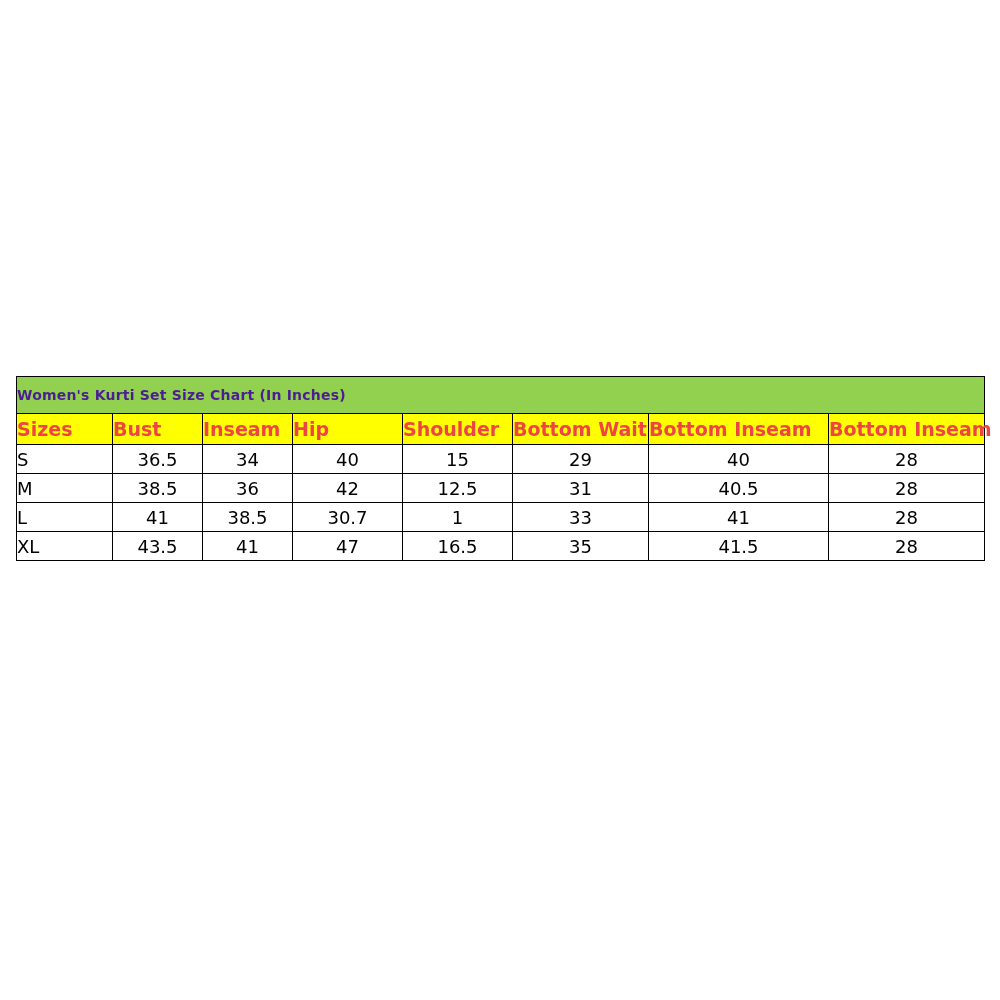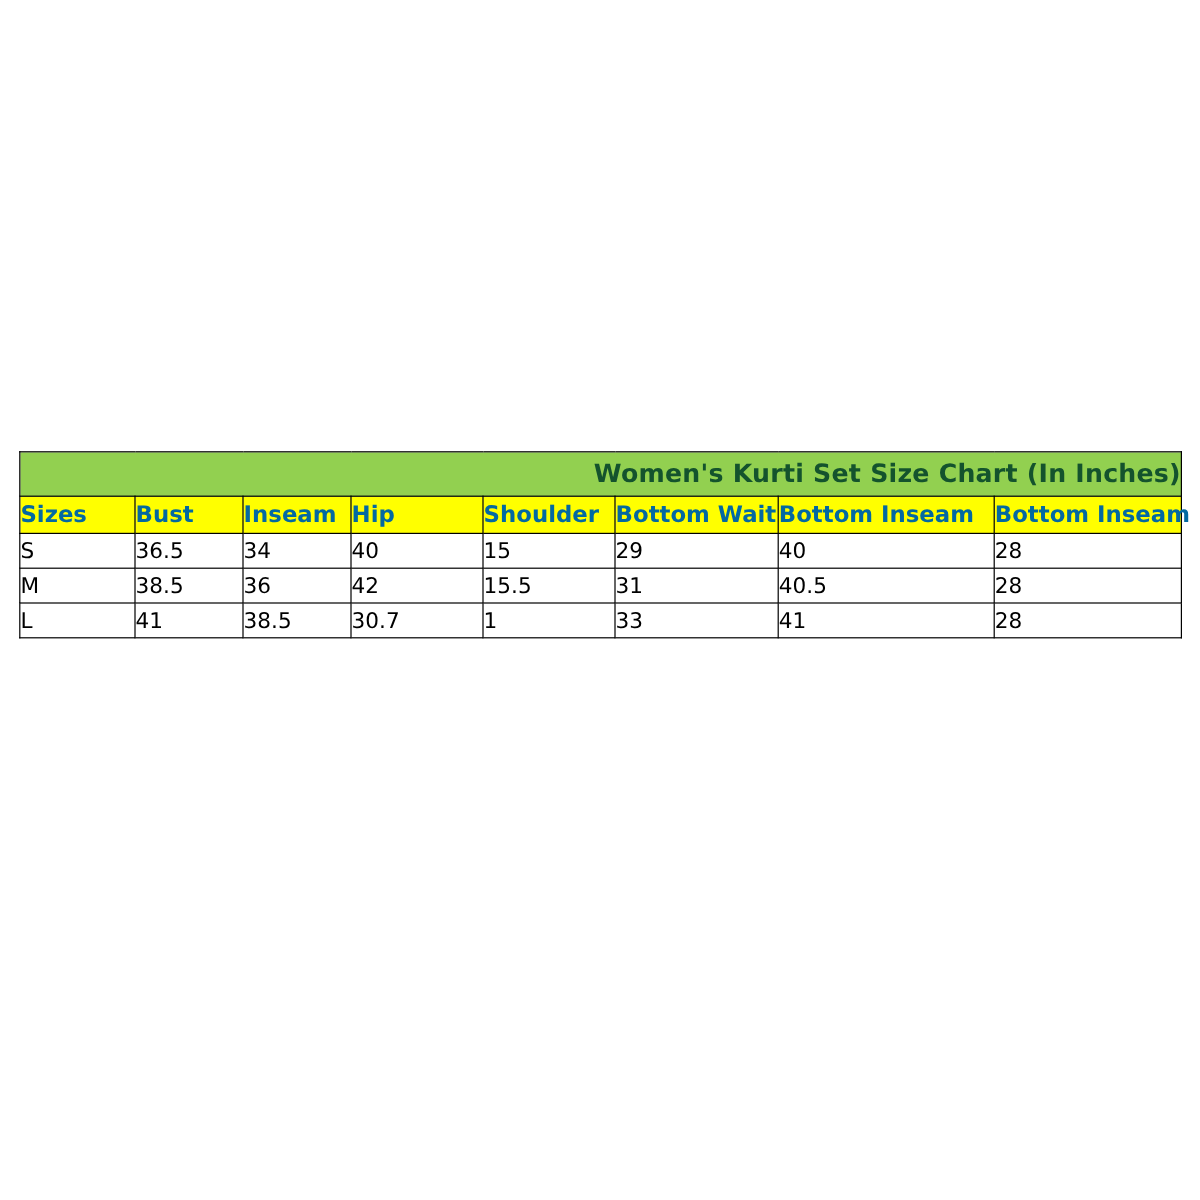--- a/index.html
+++ b/index.html
@@ -23,45 +23,46 @@
     border-collapse: collapse;
     width: 968px;
     table-layout: fixed;
   }
   table.size-chart td, table.size-chart th {
     border: 1px solid #000000;
     padding: 0;
   }
   .title-cell {
     background: #92d050;
-    color: #14532d;
+    color: #4c1d95;
     font-weight: bold;
-    font-size: 21px;
-    text-align: right;
+    font-size: 14px;
+    text-align: left;
     height: 36px;
     letter-spacing: 0.2px;
   }
   .hdr-cell {
     background: #ffff00;
-    color: #0369a1;
+    color: #ef4444;
     font-weight: bold;
     font-size: 19px;
     text-align: left;
     padding-left: 6px;
     height: 30px;
     white-space: nowrap;
   }
   .size-cell {
     text-align: left;
     padding-left: 6px;
     font-size: 18px;
     height: 28px;
     color: #000000;
   }
   .num-cell {
+    text-align: center;
     font-size: 18px;
     height: 28px;
     color: #000000;
   }
   col.c0 { width: 96px; }
   col.c1 { width: 90px; }
   col.c2 { width: 90px; }
   col.c3 { width: 110px; }
   col.c4 { width: 110px; }
   col.c5 { width: 136px; }
@@ -107,34 +108,44 @@
         <td class="num-cell">29</td>
         <td class="num-cell">40</td>
         <td class="num-cell">28</td>
       </tr>
 
       <tr>
         <td class="size-cell">M</td>
         <td class="num-cell">38.5</td>
         <td class="num-cell">36</td>
         <td class="num-cell">42</td>
-        <td class="num-cell">15.5</td>
+        <td class="num-cell">12.5</td>
         <td class="num-cell">31</td>
         <td class="num-cell">40.5</td>
         <td class="num-cell">28</td>
       </tr>
 
       <tr>
         <td class="size-cell">L</td>
         <td class="num-cell">41</td>
         <td class="num-cell">38.5</td>
         <td class="num-cell">30.7</td>
         <td class="num-cell">1</td>
         <td class="num-cell">33</td>
         <td class="num-cell">41</td>
         <td class="num-cell">28</td>
       </tr>
 
+      <tr>
+        <td class="size-cell">XL</td>
+        <td class="num-cell">43.5</td>
+        <td class="num-cell">41</td>
+        <td class="num-cell">47</td>
+        <td class="num-cell">16.5</td>
+        <td class="num-cell">35</td>
+        <td class="num-cell">41.5</td>
+        <td class="num-cell">28</td>
+      </tr>
 
 
     </tbody>
   </table>
 </div>
 
 </body></html>

